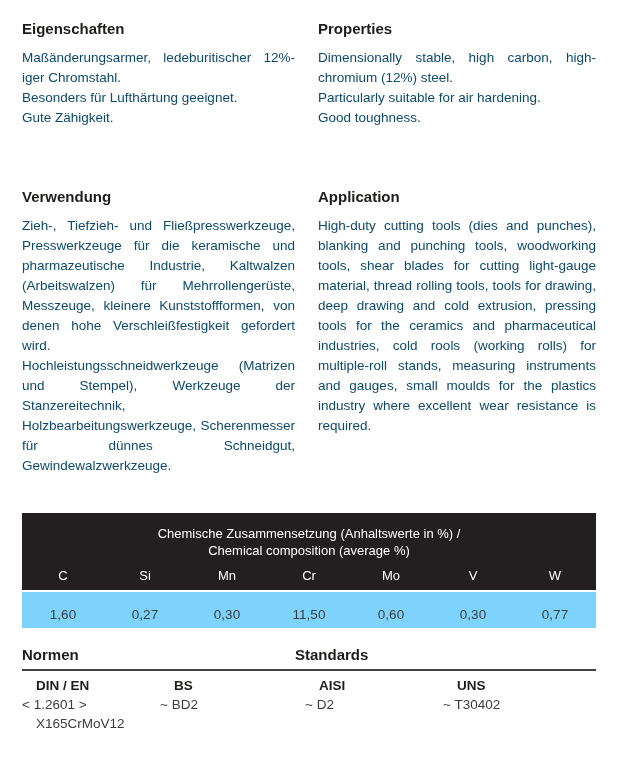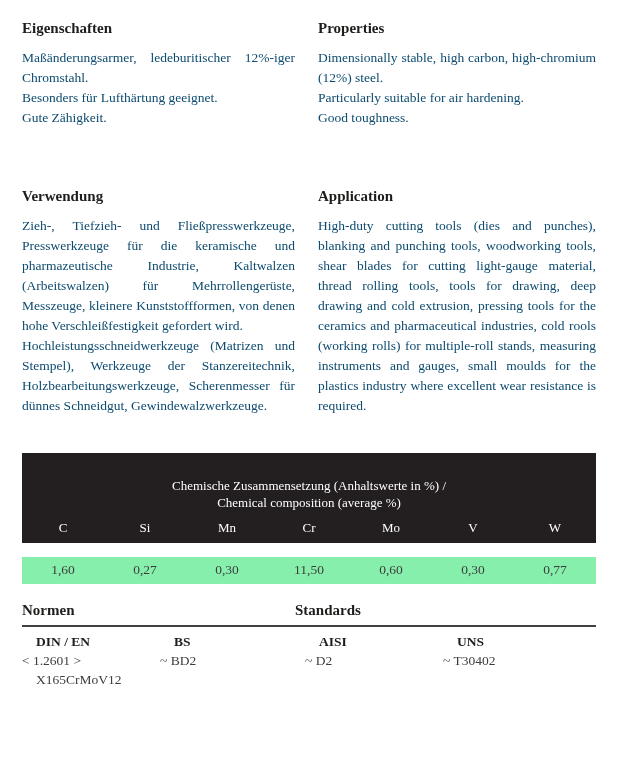--- a/index.html
+++ b/index.html
@@ -3,44 +3,44 @@
 <meta charset="utf-8">
 <style>
   html,body { margin:0; padding:0; }
   body {
     width:625px; height:761px;
     background:#ffffff;
     font-family:"Liberation Sans", sans-serif;
     color:#3d3d3d;
     overflow:hidden;
   }
-  .page { padding:20px 29px 0 22px; width:574px; box-sizing:content-box;font-family:Liberation Serif, serif; }
+  .page { padding:20px 29px 0 22px; width:574px; box-sizing:content-box; }
 
   
   .two-col { display:grid; grid-template-columns:273px 278px; column-gap:23px; }
   h2.sec {
     font-size:15px; font-weight:bold; color:#1d1d1b;
     margin:0 0 11px 0; line-height:17px;
   }
   .body-text p {
     margin:0; font-size:13.5px; line-height:20px;
     text-align:justify; color:#0c4a6e;
   }
   .gap-verwendung { margin-top:60px; }
 
   
   .comp-table { margin-top:37px; }
-  .comp-dark { background:#231f20; color:#ffffff; padding-top:24px; }
+  .comp-dark { background:#231f20; color:#ffffff; padding-top:12px; }
   .comp-title { text-align:center; font-size:13px; line-height:17px; }
   .comp-row { display:grid; grid-template-columns:repeat(7,1fr); }
   .comp-row div { text-align:center; }
   .comp-head-row { padding:9px 0 7px 0; font-size:13px; }
   .comp-val-row {
-    background:#86efac; color:#3d3d3d; margin-top:14px;
-    padding:5px 0 6px 0; font-size:13.5px;
+    background:#7dd3fc; color:#3d3d3d; margin-top:2px;
+    padding:15px 0 6px 0; font-size:13.5px;
   }
 
   
   .std-heads { display:grid; grid-template-columns:273px 278px; margin-top:18px; }
   .std-heads h2 { margin:0; }
   .rule { border:none; border-top:2px solid #404040; margin:6px 0 0 0; width:574px; }
   .std-grid { display:grid; grid-template-columns:138px 145px 138px 153px; margin-top:5px; }
   .std-cell { font-size:13.5px; line-height:19px; }
   .std-label { font-weight:bold; color:#1d1d1b; padding-left:14px; }
   .std-line { color:#3d3d3d; }

